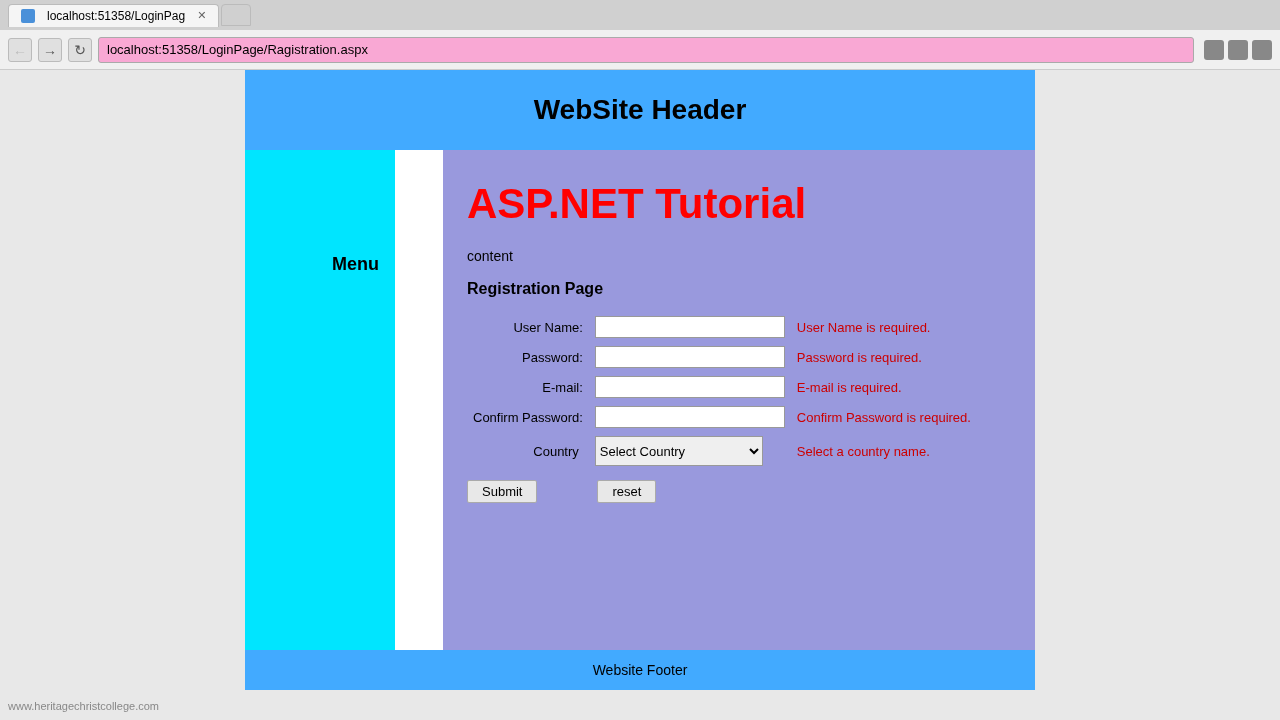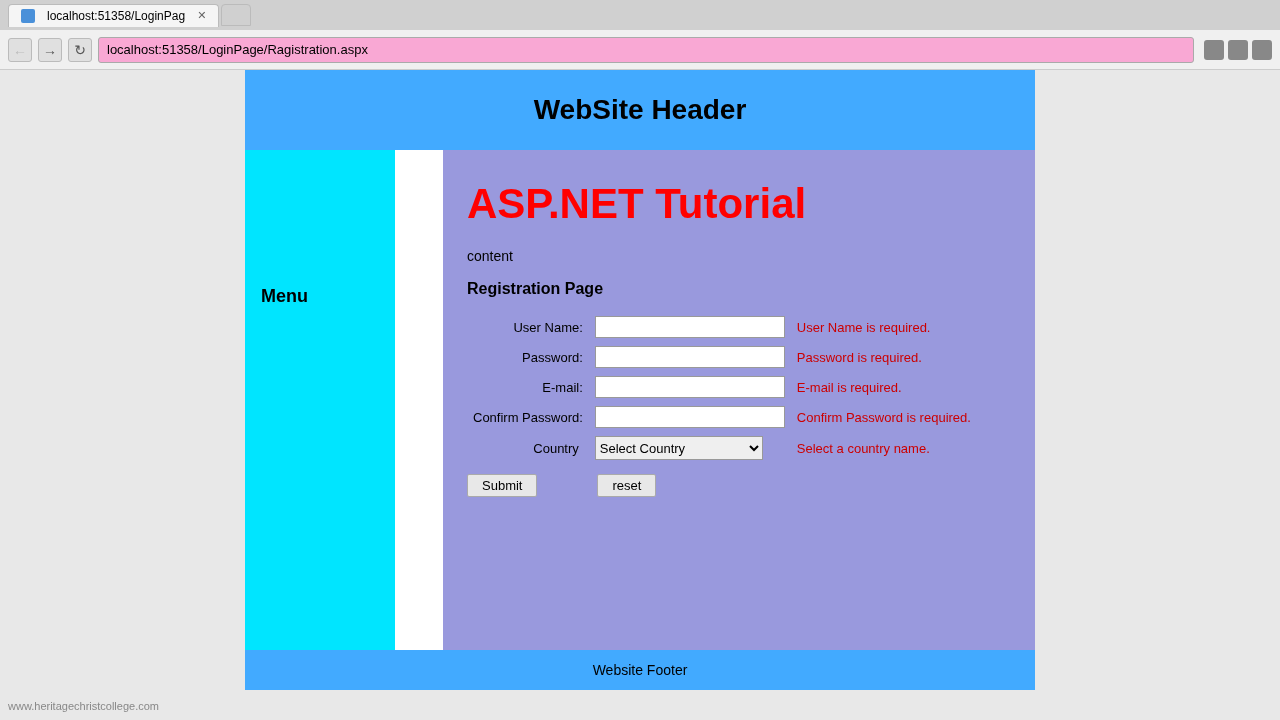--- a/index.html
+++ b/index.html
@@ -125,21 +125,22 @@
     .sidebar {
       width: 150px;
       background: #00e5ff;
       padding: 16px;
       flex-shrink: 0;
     }
     .sidebar-menu-label {
       color: #000;
       font-size: 18px;
       font-weight: bold;
-      margin-top: 120px;
+      margin-top: 88px;
+      text-align: right;
     }
 
     
     .main-content {
       flex: 1;
       background: #9999dd;
       padding: 30px 24px;
       margin-left: 48px;
     }
 
@@ -187,21 +188,21 @@
       background: #fff;
       padding: 0 4px;
       font-size: 13px;
     }
     .error-msg {
       color: #cc0000;
       font-size: 13px;
       padding-left: 6px;
     }
     .country-select {
-      height: 24px;
+      height: 30px;
       width: 168px;
       font-size: 13px;
       border: 1px solid #999;
     }
     .form-buttons {
       display: flex;
       gap: 60px;
       padding: 10px 0 0 0;
     }
     .btn-submit, .btn-reset {

